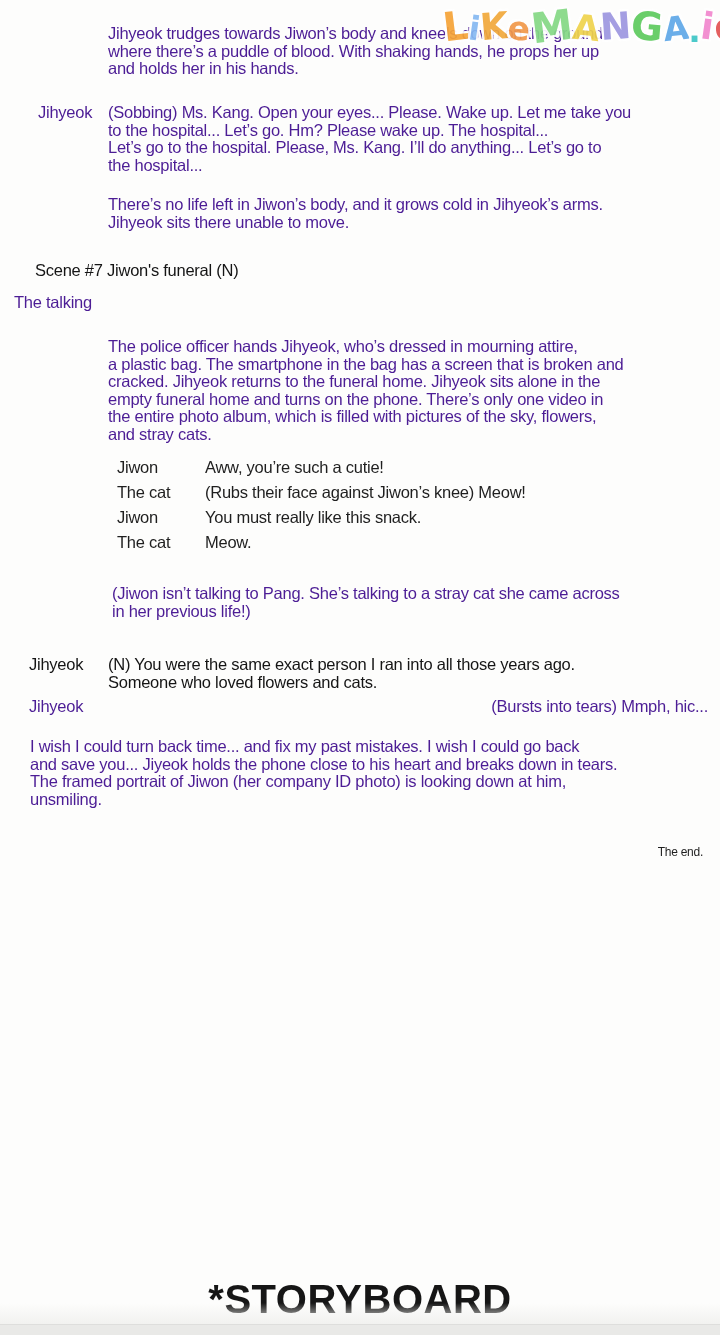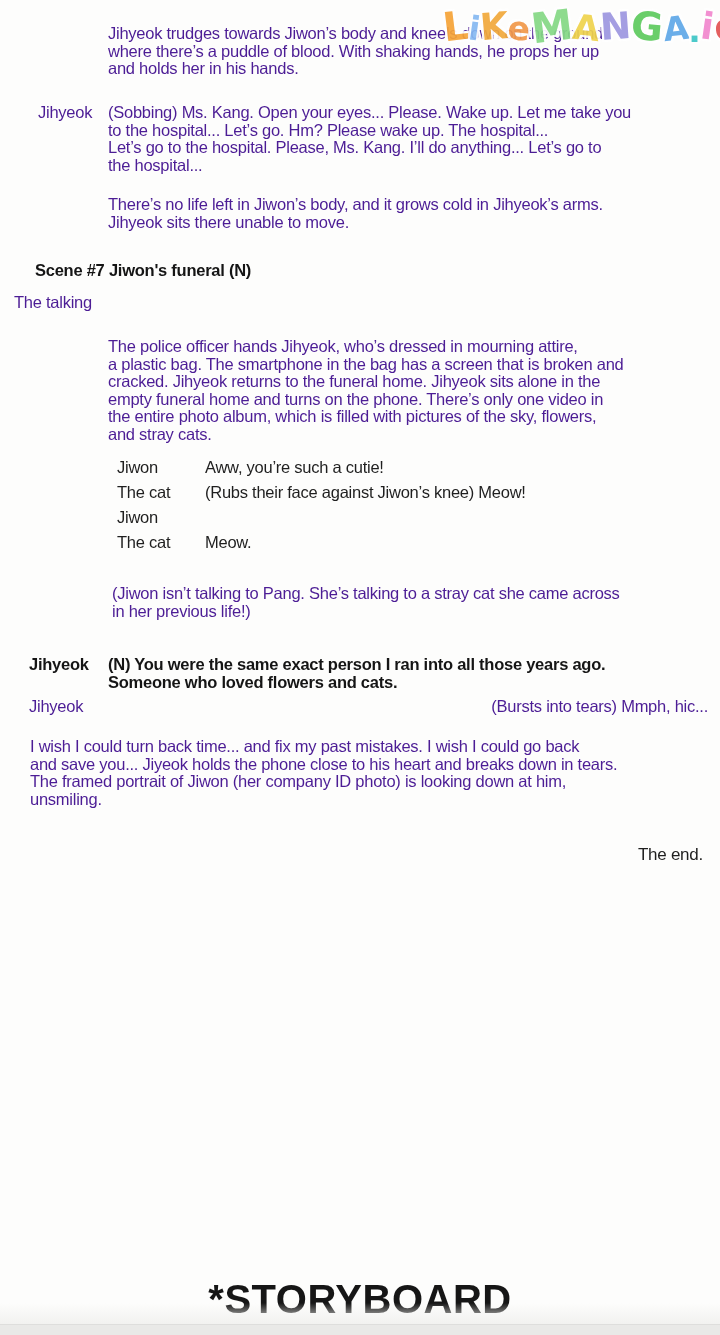--- a/index.html
+++ b/index.html
@@ -13,21 +13,21 @@
     color:#1f1f1f;
   }
   .txt{
     position:absolute;
     font-size:16.5px;
     line-height:17.6px;
     letter-spacing:-0.25px;
     white-space:pre-line;
     color:#4c1d95;
   }
-  .bold{font-weight:bold;color:#151515;}
+  .bold{font-weight:normal;color:#151515;}
   
   .wm{
     position:absolute;left:443px;top:0px;height:52px;
     display:flex;align-items:center;
     font-family:"DejaVu Sans", sans-serif;
     font-weight:bold;
     opacity:0.92;
     z-index:5;
   }
   .wm span{
@@ -47,21 +47,21 @@
   .wm span:nth-child(10){font-size:33px;transform:translateY(4px);}
   .wm span:nth-child(11){font-size:37px;transform:rotate(8deg);}
   .wm span:nth-child(12){font-size:39px;transform:rotate(-6deg);}
   
   .fb{position:absolute;left:117px;top:458px;}
   .fb-row{display:flex;height:25px;align-items:flex-start;}
   .fb-speaker{min-width:88px;font-size:16.5px;letter-spacing:-0.25px;}
   .fb-text{font-size:16.5px;letter-spacing:-0.25px;}
   .the-end{
     position:absolute;left:400px;top:845px;width:303px;
-    text-align:right;font-size:17px;letter-spacing:-0.25px;
+    text-align:right;font-size:12px;letter-spacing:-0.25px;
   }
   .storyboard{
     position:absolute;left:0;top:1277px;width:720px;
     text-align:center;
     font-size:40px;font-weight:bold;letter-spacing:0.5px;
     color:#161616;
     font-family:"Liberation Sans", sans-serif;
   }
   .bottom-fade{
     position:absolute;left:0;bottom:10px;width:720px;height:22px;
@@ -121,20 +121,21 @@
     <div class="fb-row">
       <div class="fb-speaker">Jiwon</div>
       <div class="fb-text">Aww, you’re such a cutie!</div>
     </div>
     <div class="fb-row">
       <div class="fb-speaker">The cat</div>
       <div class="fb-text">(Rubs their face against Jiwon’s knee) Meow!</div>
     </div>
     <div class="fb-row">
       <div class="fb-speaker">Jiwon</div>
+      <div class="fb-text">You must really like this snack.</div>
     </div>
     <div class="fb-row">
       <div class="fb-speaker">The cat</div>
       <div class="fb-text">Meow.</div>
     </div>
   </div>
 
   <div class="txt" style="left:112px;top:585px;width:600px;">(Jiwon isn’t talking to Pang. She’s talking to a stray cat she came across
 in her previous life!)</div>
 

